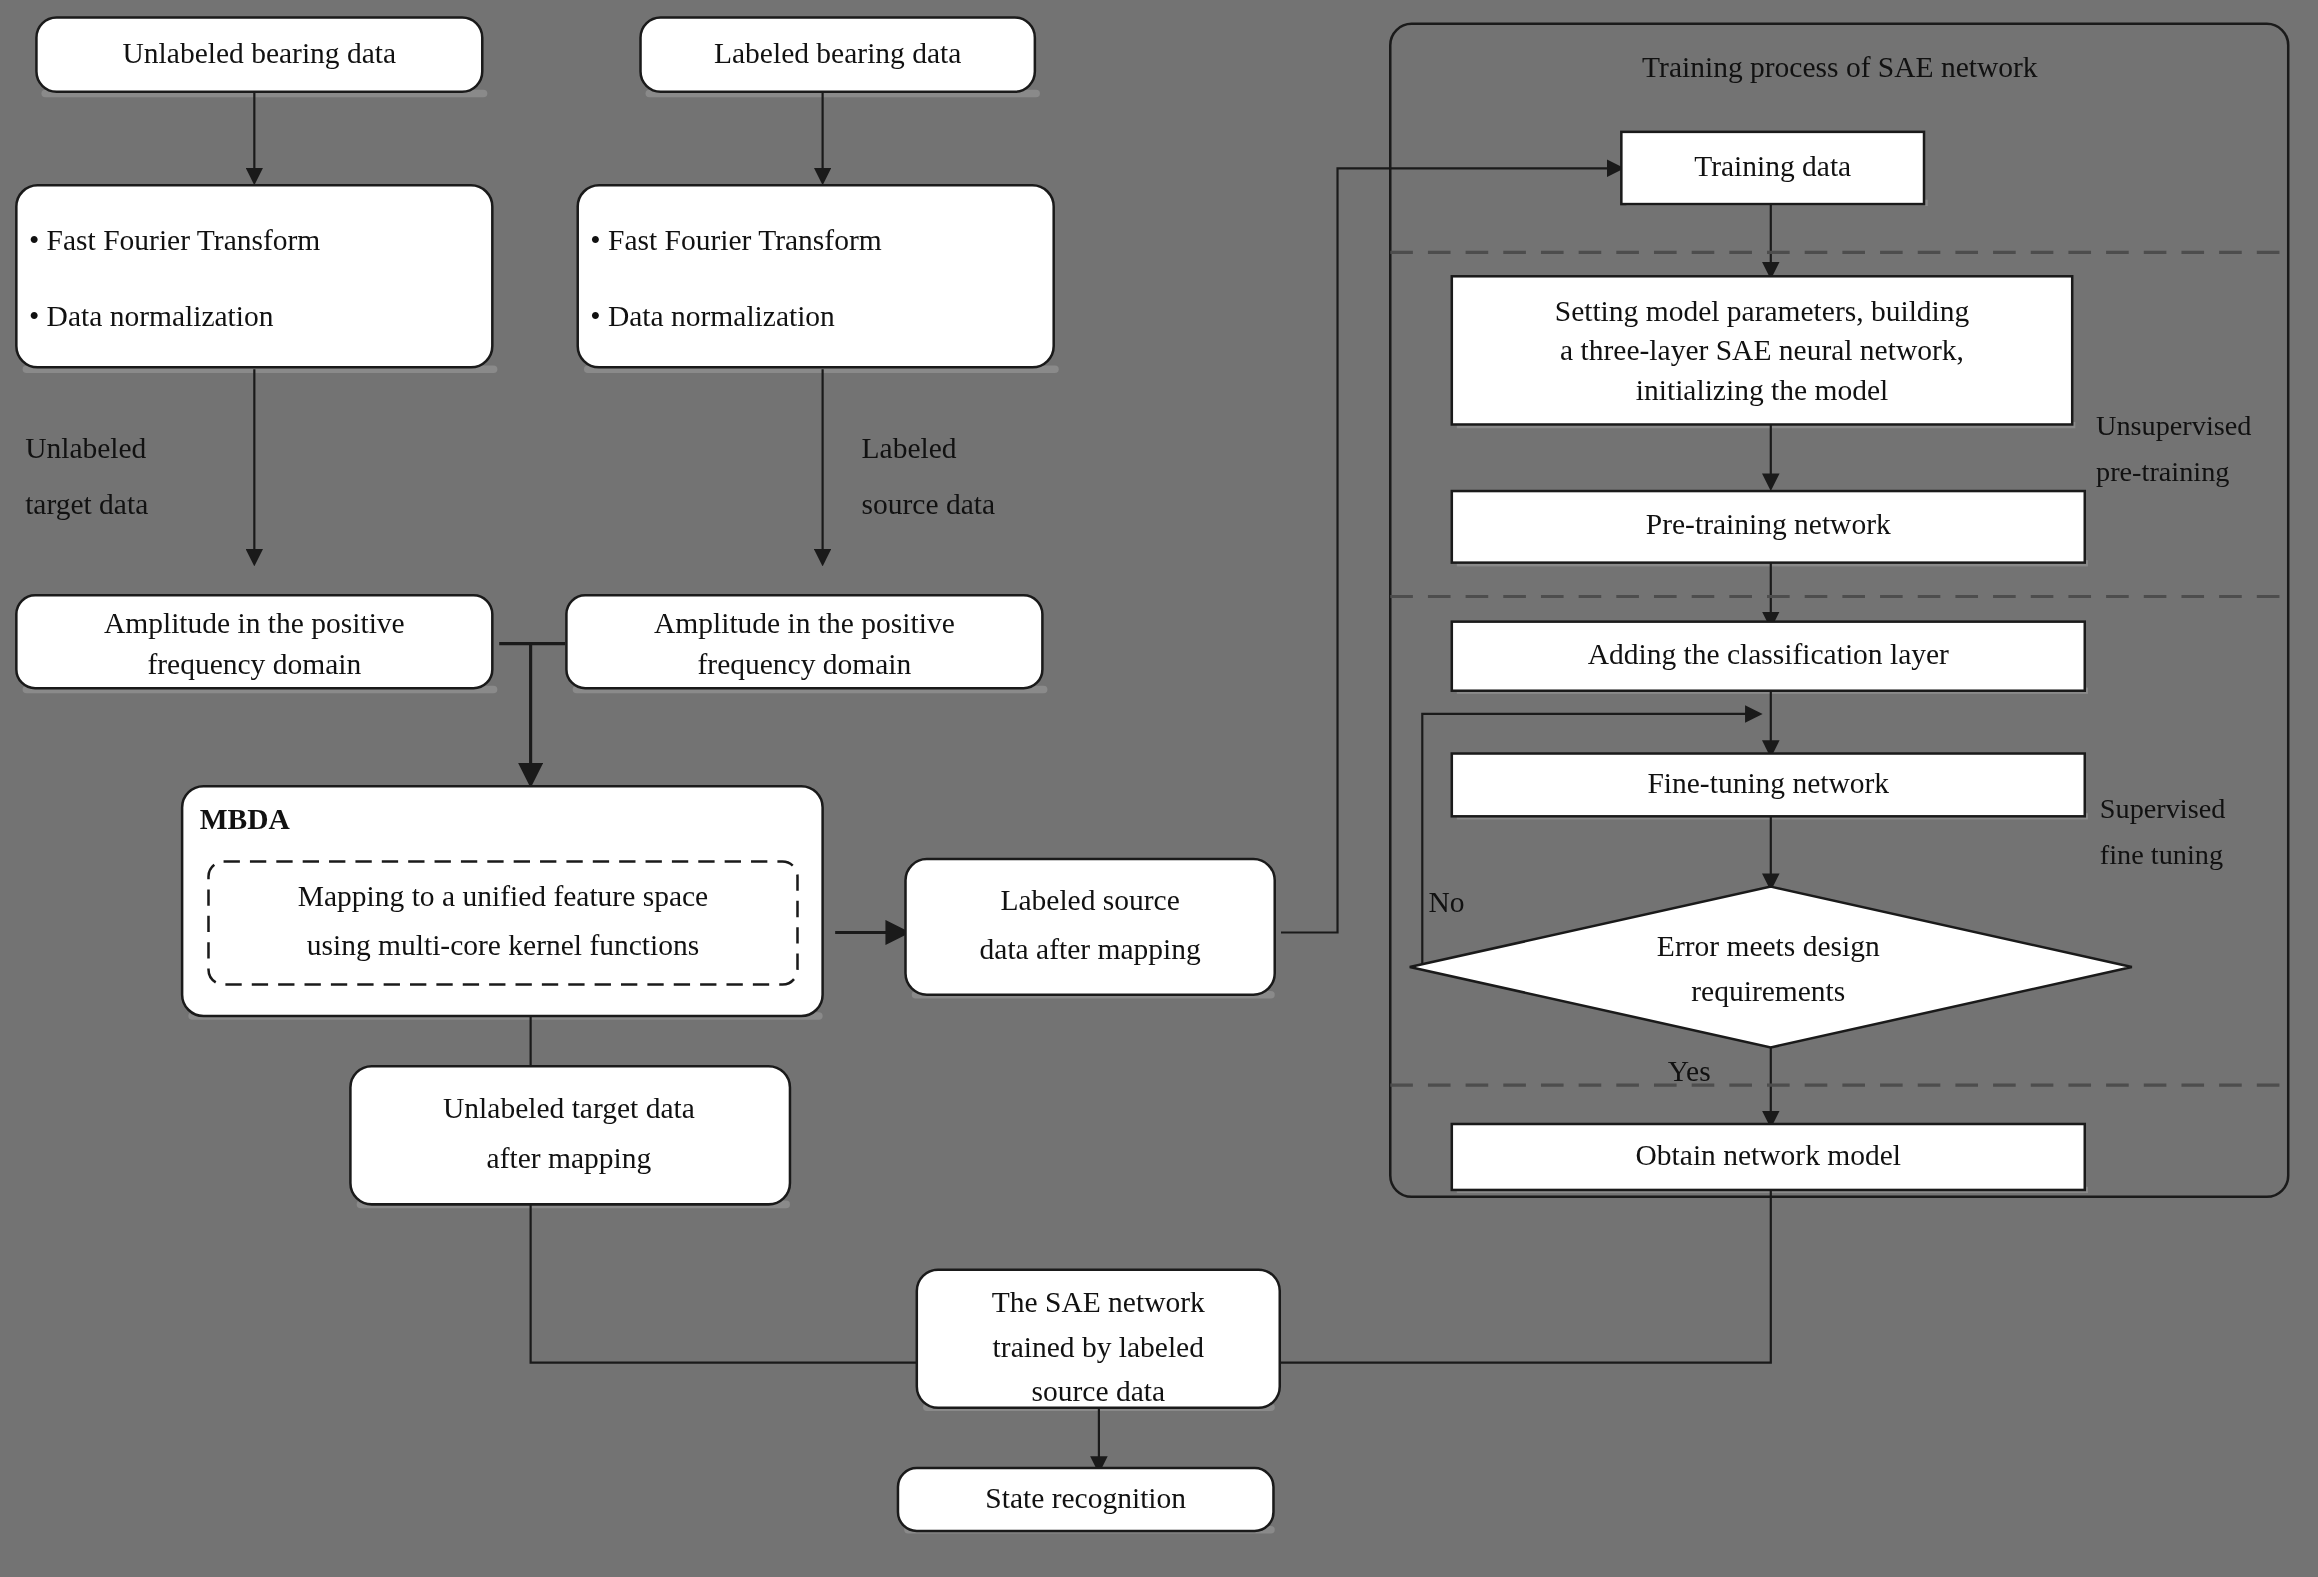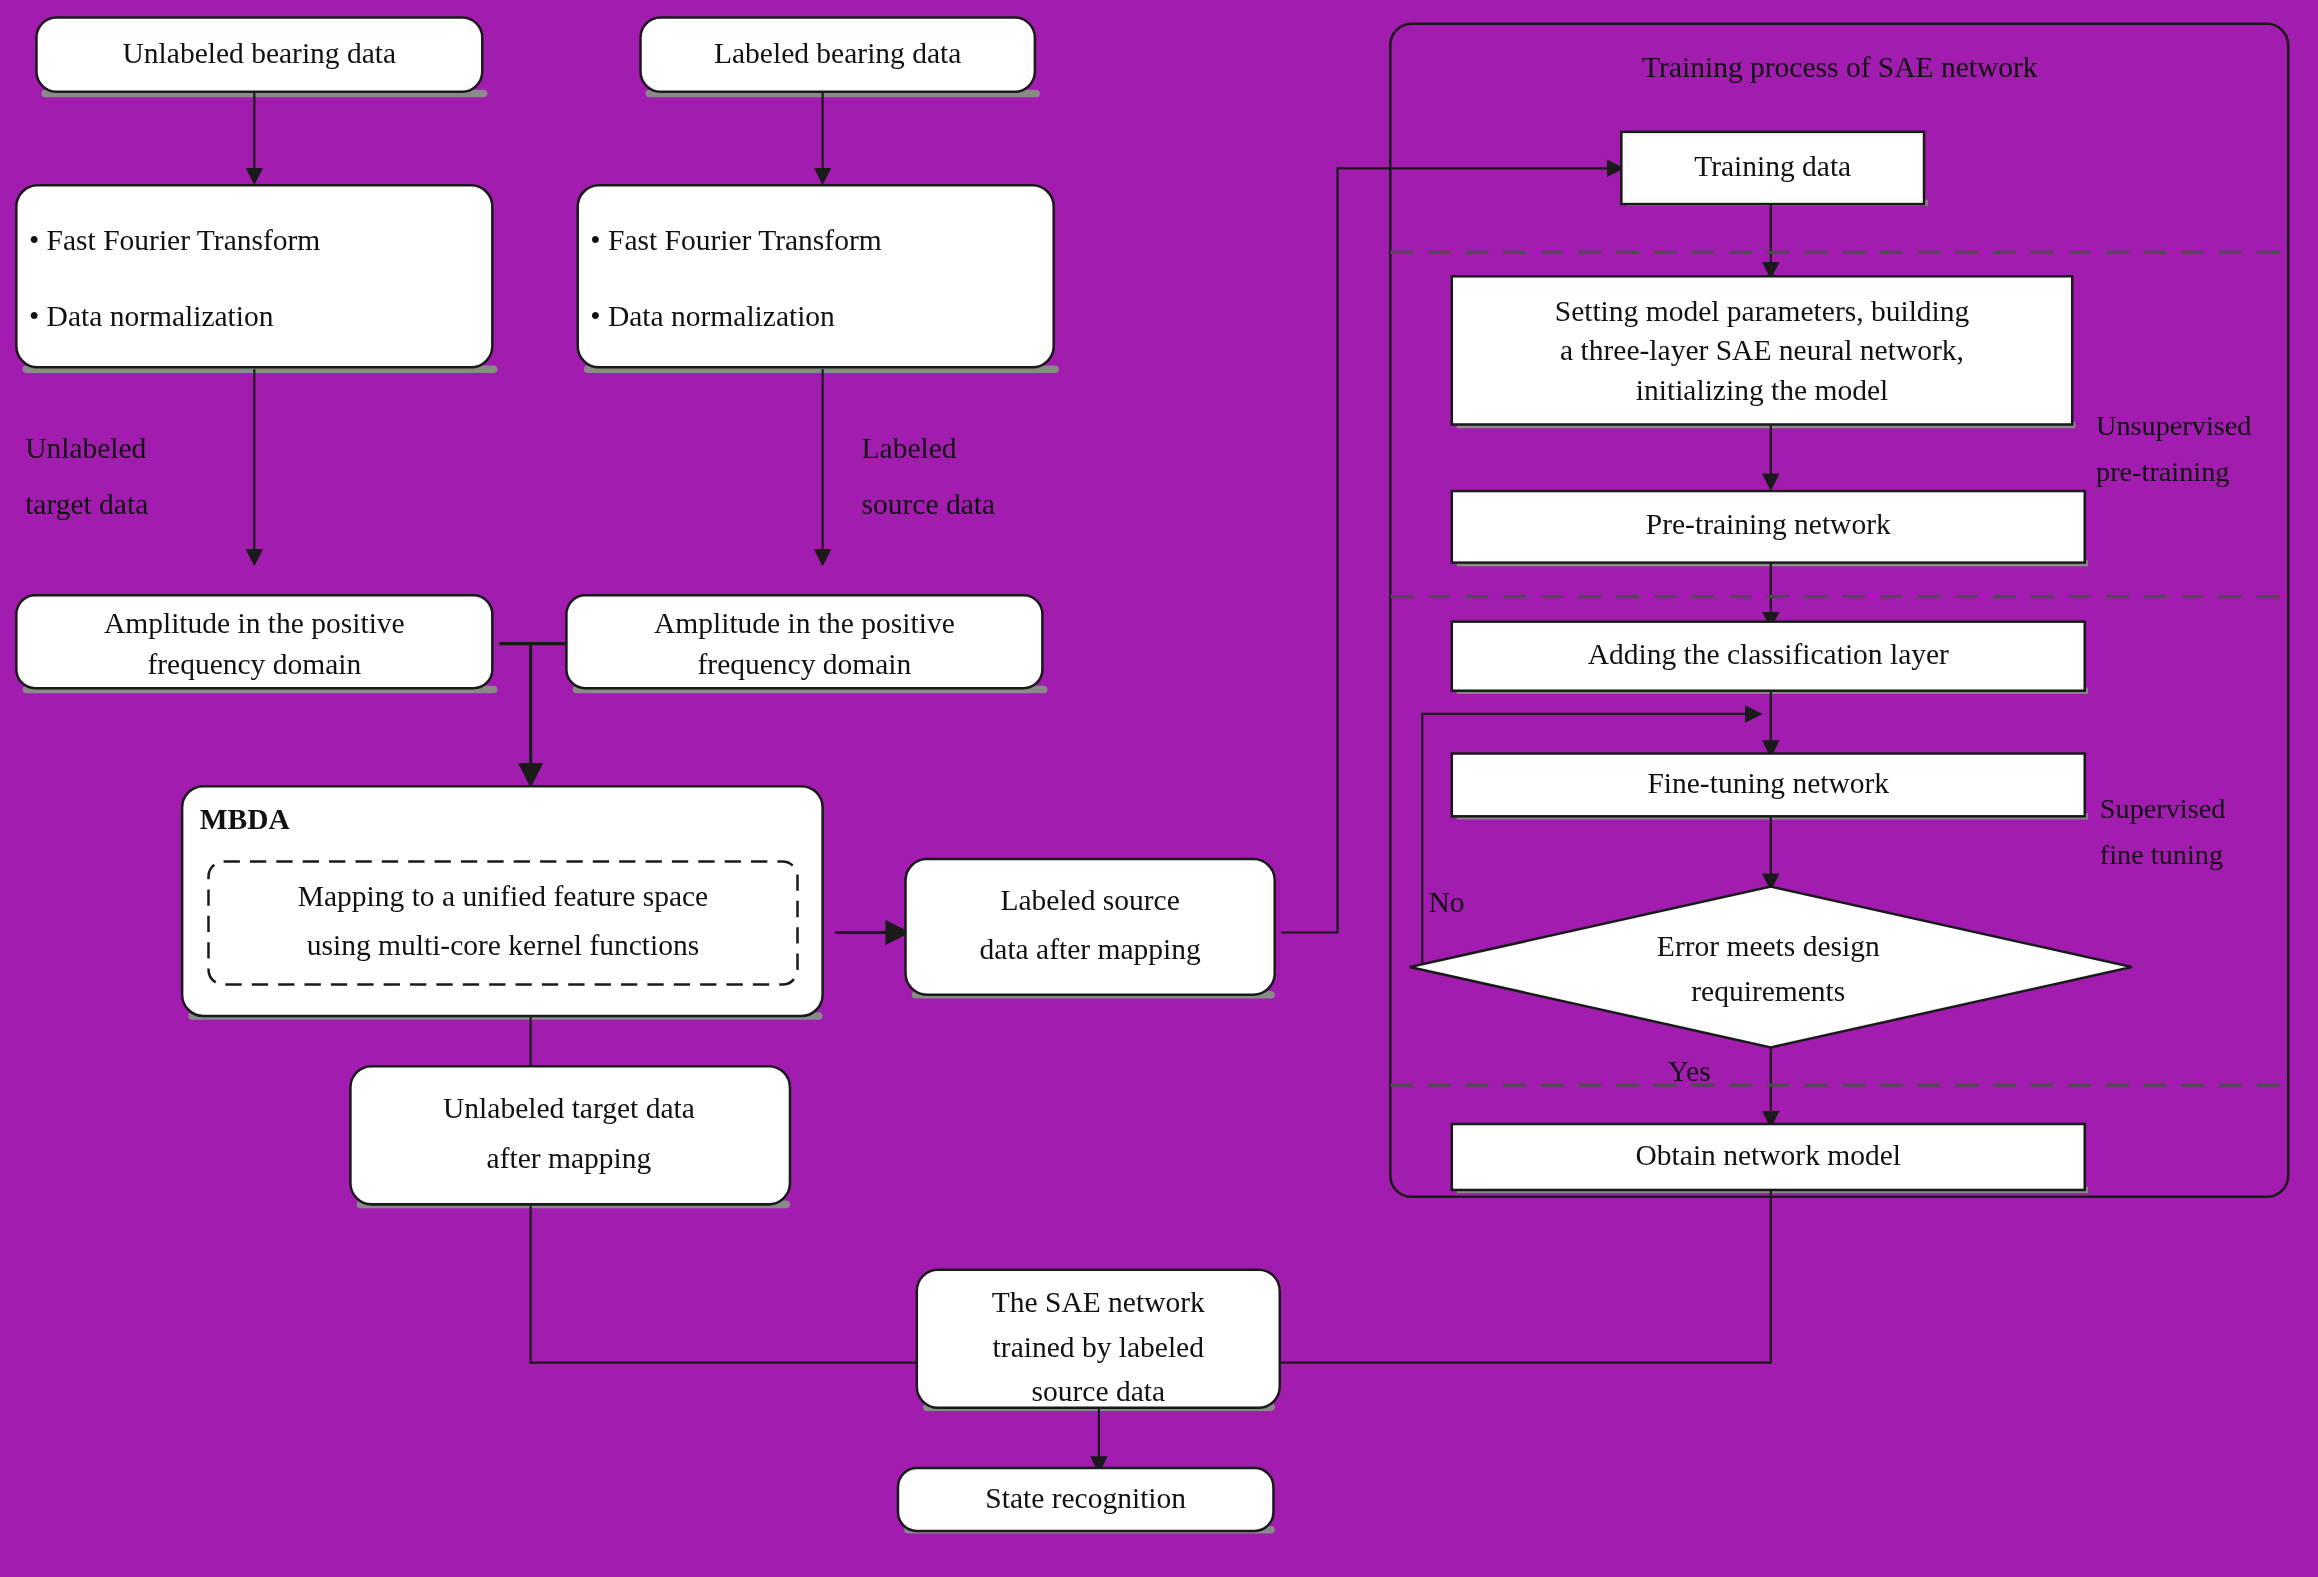--- a/index.html
+++ b/index.html
@@ -4,21 +4,21 @@
 <style>
   html, body {
     margin: 0;
     padding: 0;
     background: #ffffff;
   }
   #stage {
     position: relative;
     width: 2319px;
     height: 1578px;
-    background: #a21caf;
+    background: #737373;
     font-family: "Liberation Serif", "DejaVu Serif", serif;
     overflow: hidden;
   }
   svg.flow {
     position: absolute;
     left: 0;
     top: 0;
     width: 2319px;
     height: 1578px;
   }

